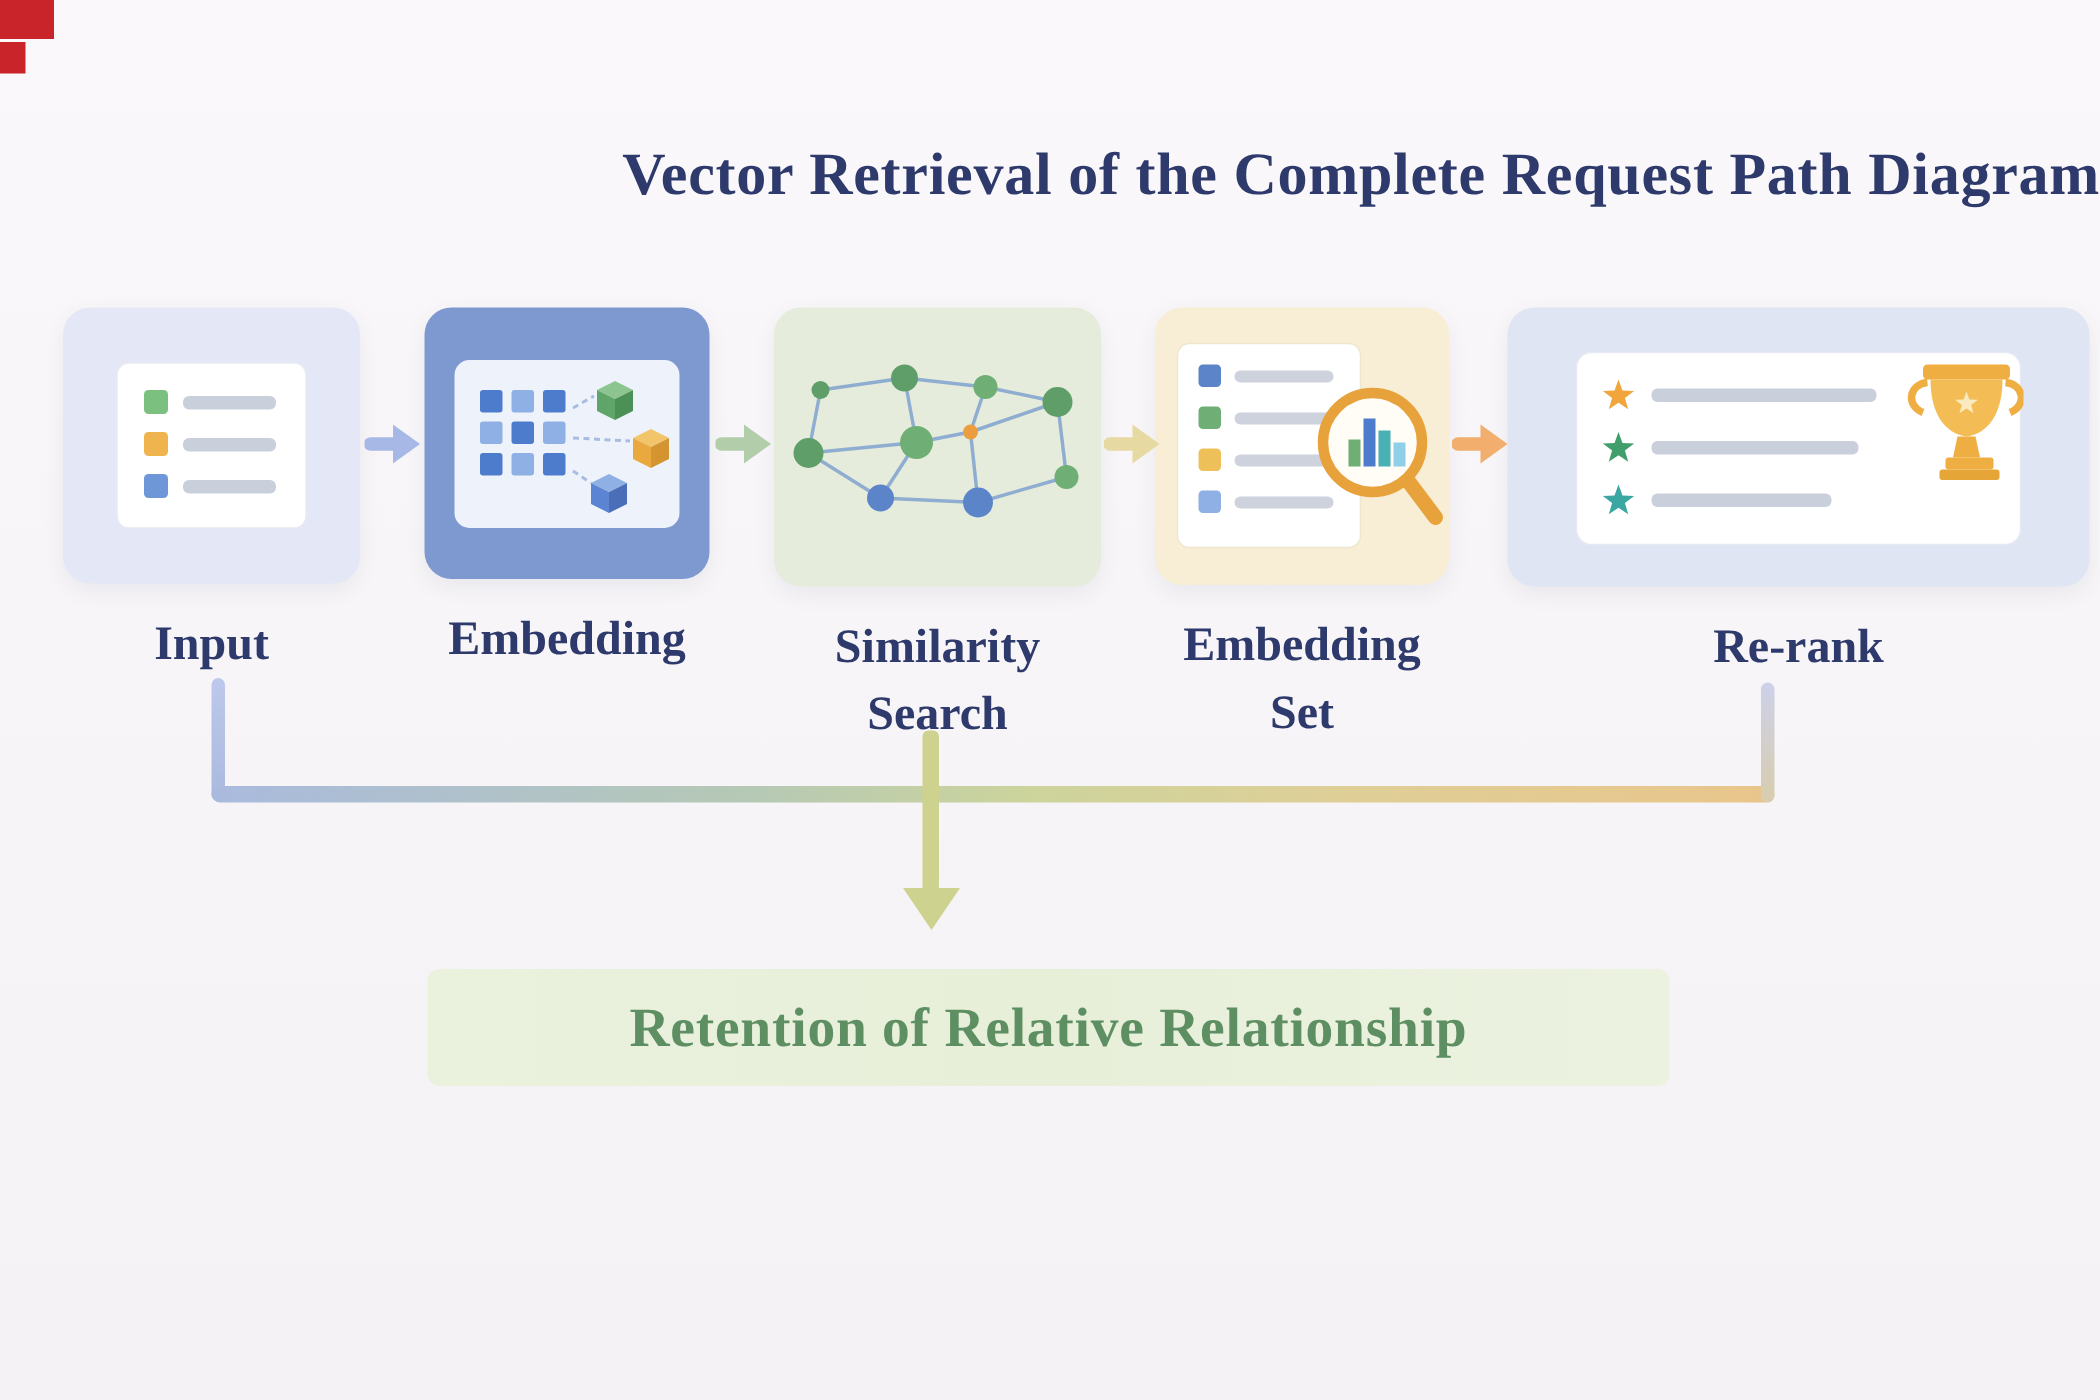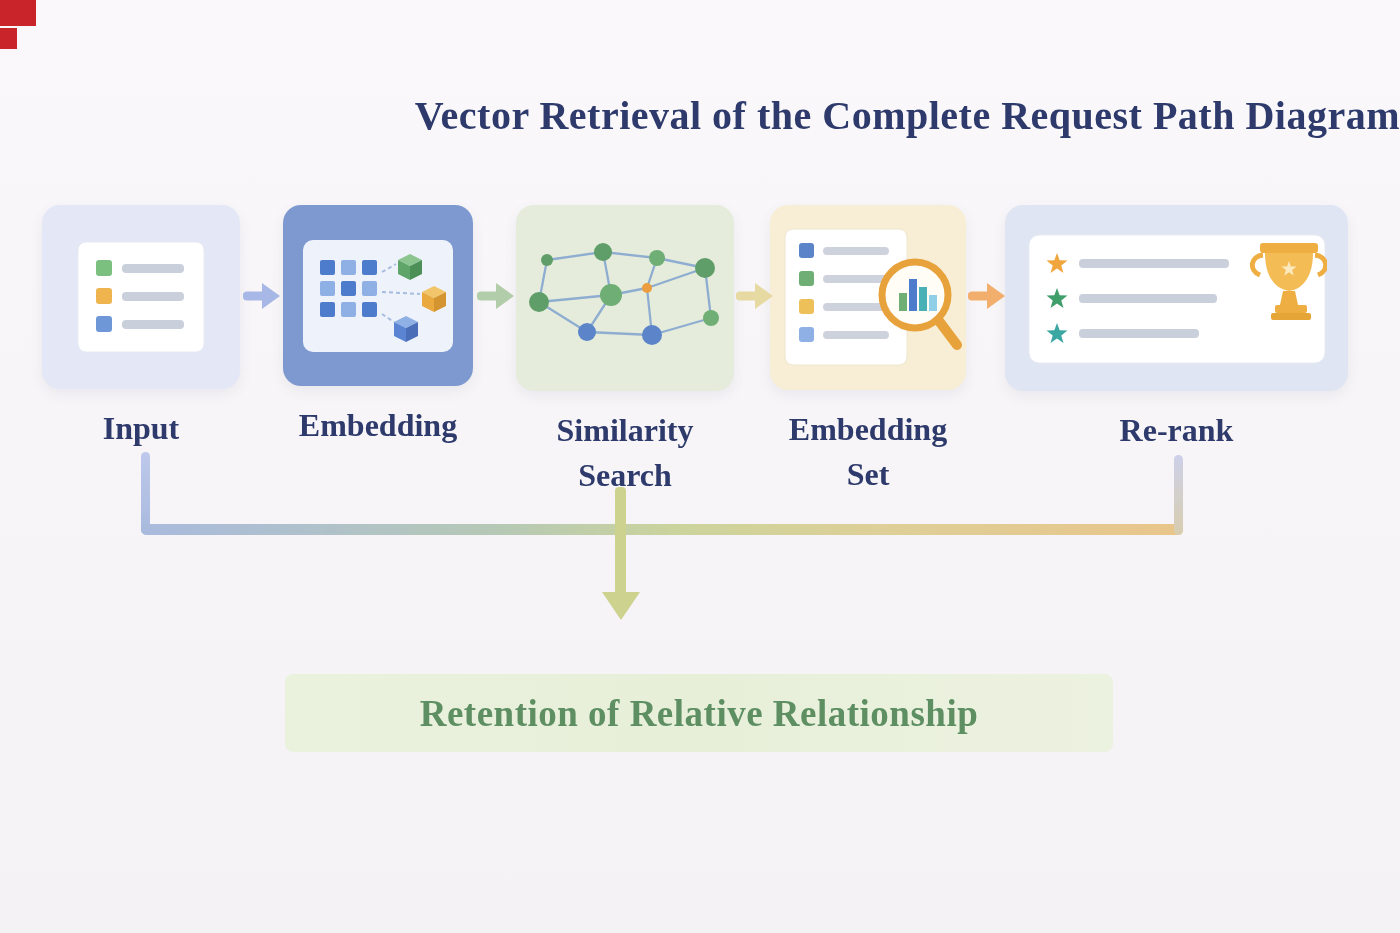--- a/index.html
+++ b/index.html
@@ -19,21 +19,21 @@
   .stage { position:absolute; top:205px; display:flex; flex-direction:column; align-items:center; }
   .card  { width:100%; border-radius:18px; display:flex; align-items:center; justify-content:center;
            box-shadow:0 5px 14px rgba(70,80,120,0.08); }
   .stage-label { margin-top:17px; font-size:32px; font-weight:600; color:#2d3a6b;
                  text-align:center; line-height:45px; }
 
   .stage-input      { left:42px;  width:198px; }
   .stage-embedding  { left:283px; width:190px; }
   .stage-similarity { left:516px; width:218px; }
   .stage-candidate  { left:770px; width:196px; }
-  .stage-rerank     { left:1005px; width:343px; }
+  .stage-rerank     { left:1005px; width:388px; }
 
   .card-input      { height:184px; background:#e4e8f6; }
   .card-embedding  { height:181px; background:#7e99d0; }
   .card-similarity { height:186px; background:#e5ecdb; }
   .card-candidate  { height:185px; background:#f8eed6; }
   .card-rerank     { height:186px; background:#e0e5f3; }
 
   .label-narrow { max-width:170px; }
   .label-mid    { max-width:205px; }
 
@@ -48,21 +48,21 @@
                    background:linear-gradient(90deg,#a9bade 0%,#b6c9b4 35%,#ccd49c 52%,#decf97 72%,#e9c58b 100%); }
 
   .down-arrow-stem { position:absolute; left:615px; top:487px; width:11px; height:108px;
                      background:#cdd28f; border-radius:4px; }
   .down-arrow-head { position:absolute; left:602px; top:592px; width:0; height:0;
                      border-left:19px solid transparent; border-right:19px solid transparent;
                      border-top:28px solid #cdd28f; }
 
   .banner { position:absolute; left:285px; top:646px; width:828px; height:78px;
             background:linear-gradient(90deg,#eaf1dd 0%,#e7efd9 50%,#ecf2e0 100%);
-            border-radius:8px; display:flex; align-items:center; justify-content:center;margin-top:28px; }
+            border-radius:8px; display:flex; align-items:center; justify-content:center; }
   .banner span { font-size:37px; font-weight:700; color:#5e8f63; letter-spacing:0.5px; }
 </style>
 </head>
 <body>
 
 <div class="canvas">
 
   <div class="artifact artifact-1"></div>
   <div class="artifact artifact-2"></div>
 

